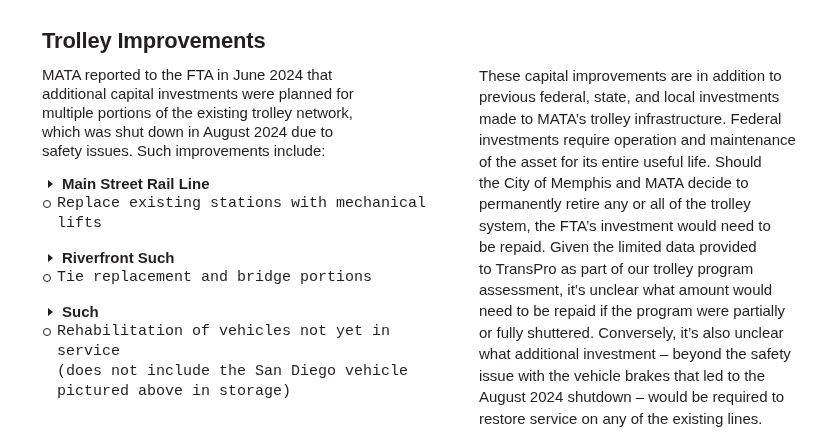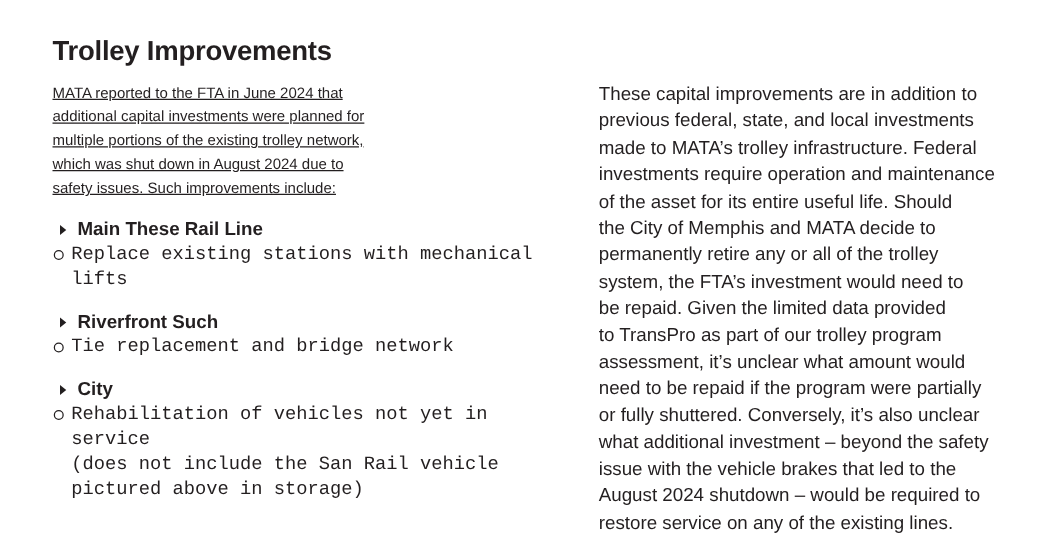--- a/index.html
+++ b/index.html
@@ -35,24 +35,23 @@
   }
   .page-title {
     font-size: 22px;
     line-height: 28px;
     font-weight: 700;
     letter-spacing: -0.2px;
     margin: 0 0 10px 0;
   }
   .intro {
     margin: 0;
-    font-size: 12px;
+    font-size: 15px;
     line-height: 19px;
     white-space: pre-line;
-    text-decoration: underline;
   }
   .bullet-group .heading-row {
     display: flex;
     align-items: center;
     margin-top: 14px;
     padding-left: 6px;
     line-height: 20px;
   }
   .tri-icon {
     width: 0;
@@ -104,48 +103,48 @@
 
     <p class="intro">MATA reported to the FTA in June 2024 that
 additional capital investments were planned for
 multiple portions of the existing trolley network,
 which was shut down in August 2024 due to
 safety issues. Such improvements include:</p>
 
     <div class="bullet-group">
       <div class="heading-row">
         <span class="tri-icon"></span>
-        <span class="heading-label">Main These Rail Line</span>
+        <span class="heading-label">Main Street Rail Line</span>
       </div>
       <div class="sub-row">
         <span class="circle-icon"></span>
         <span class="sub-text">Replace existing stations with mechanical lifts</span>
       </div>
     </div>
 
     <div class="bullet-group">
       <div class="heading-row">
         <span class="tri-icon"></span>
         <span class="heading-label">Riverfront Such</span>
       </div>
       <div class="sub-row">
         <span class="circle-icon"></span>
-        <span class="sub-text">Tie replacement and bridge network</span>
+        <span class="sub-text">Tie replacement and bridge portions</span>
       </div>
     </div>
 
     <div class="bullet-group">
       <div class="heading-row">
         <span class="tri-icon"></span>
-        <span class="heading-label">City</span>
+        <span class="heading-label">Such</span>
       </div>
       <div class="sub-row">
         <span class="circle-icon"></span>
         <span class="sub-text">Rehabilitation of vehicles not yet in service
-(does not include the San Rail vehicle
+(does not include the San Diego vehicle
 pictured above in storage)</span>
       </div>
     </div>
 
   </div>
 
   <div class="col-right">
     <p class="right-para">These capital improvements are in addition to
 previous federal, state, and local investments
 made to MATA’s trolley infrastructure. Federal

